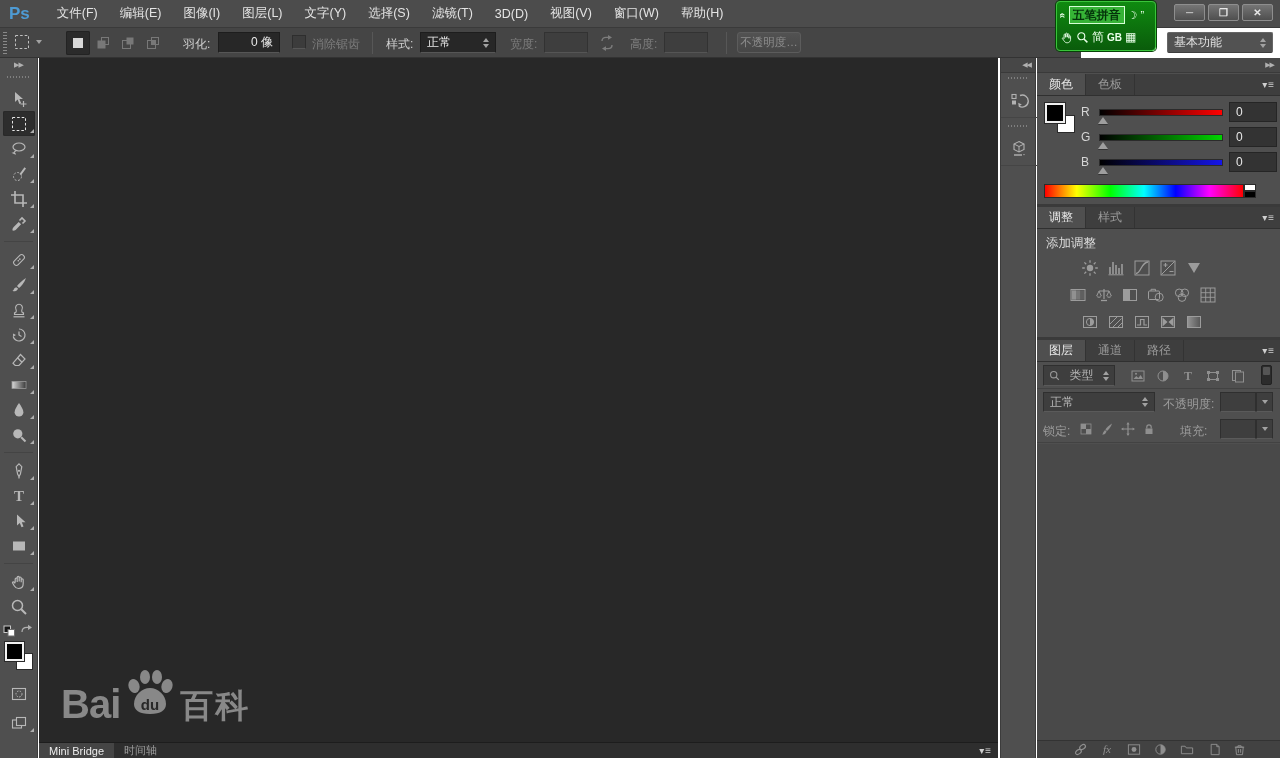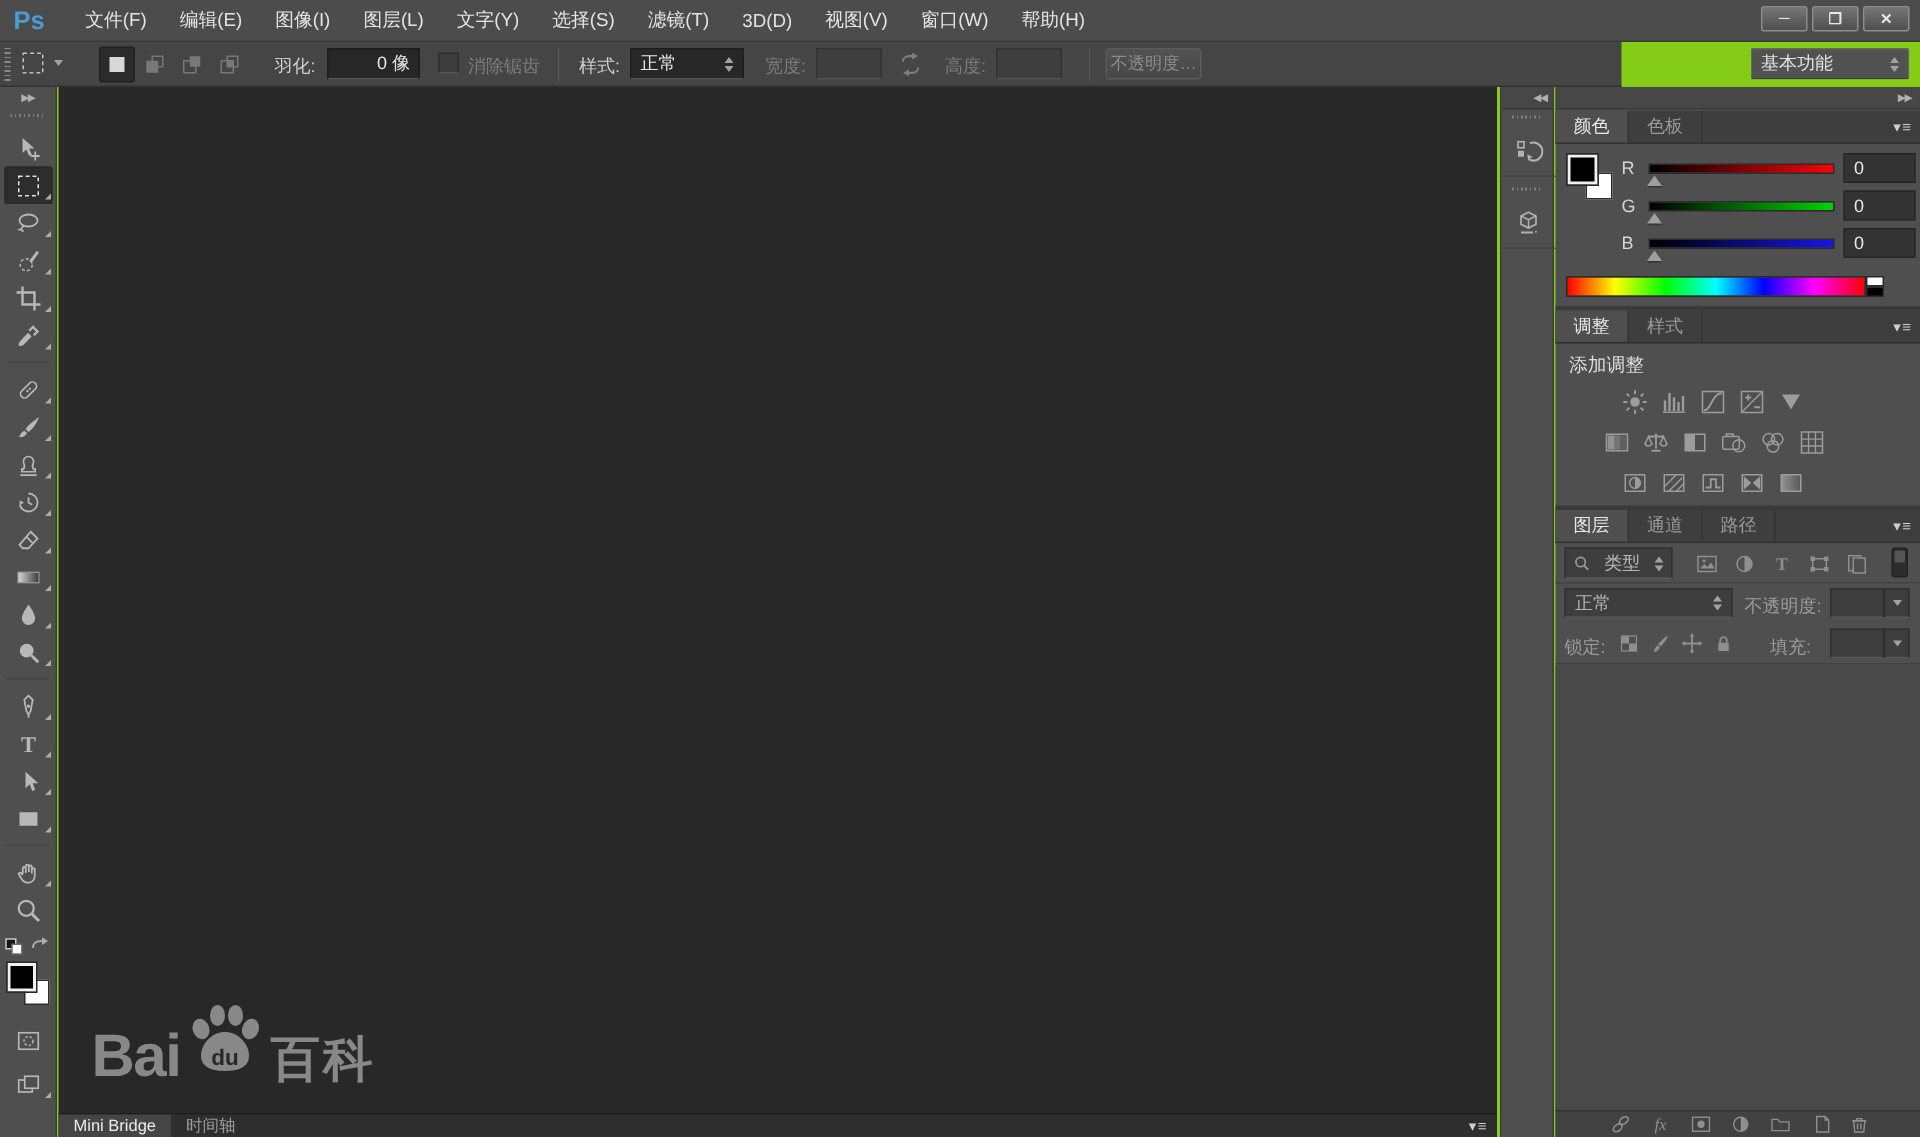--- a/index.html
+++ b/index.html
@@ -1,17 +1,17 @@
 <!DOCTYPE html>
 <html><head>
 <meta charset="utf-8">
 <style>
   html,body{margin:0;padding:0;background:#222;}
   *{box-sizing:border-box;}
-  #app{position:relative;width:1280px;height:758px;background:#84cc16;overflow:hidden;
+  #app{position:relative;width:1280px;height:758px;background:#ffffff;overflow:hidden;
        font-family:"Liberation Sans",sans-serif;font-size:12px;color:#dcdcdc;}
   .abs{position:absolute;}
   
   #menubar{left:0;top:0;width:1280px;height:28px;background:#4c4c4c;border-bottom:1px solid #3a3a3a;
            display:flex;align-items:center;}
   .ps-logo{color:#4e9bd4;font-weight:bold;font-size:17px;padding:0 16px 0 9px;letter-spacing:0;}
   .menu-item{padding:0 11px;font-size:12.5px;color:#e4e4e4;cursor:default;}
   
   #optionsbar{left:0;top:28px;width:1081px;height:30px;background:#454545;border-bottom:1px solid #333;}
   .grip-v{width:6px;height:24px;background-image:repeating-linear-gradient(#8a8a8a 0 1px,transparent 1px 3px);
@@ -108,20 +108,40 @@
   <div class="winbtn abs" style="left:1174px;">
     <span>─</span>
     </div>
   <div class="winbtn abs" style="left:1208px;">
     <span>❐</span>
     </div>
   <div class="winbtn abs" style="left:1242px;">
     <span>✕</span>
     </div>
 
+  <div class="abs" id="ime">
+    <div class="ime-row">
+      <span style="transform:rotate(90deg);font-size:10px;font-weight:bold;">«</span>
+      <span class="ime-name">五笔拼音</span>
+      <span style="font-size:11px;">☽</span>
+      <span style="font-size:11px;">”</span>
+    </div>
+    <div class="ime-row">
+      <svg width="13" height="13" viewBox="0 0 16 16">
+        <path d="M5 9V4.8a1 1 0 0 1 2 0V8M7 7.5V3.6a1 1 0 0 1 2 0v4M9 7.6V4.4a1 1 0 0 1 2 0V9M11 9V6.8a1 1 0 0 1 2 0v3.4c0 2.6-1.6 4.3-4.1 4.3-2 0-3-.9-4-2.5L3 9.4c-.4-.7.5-1.5 1.2-.9L5.4 9.7" fill="none" stroke="#eaffea" stroke-width="1.1"></path>
+        </svg>
+      <svg width="13" height="13" viewBox="0 0 16 16">
+        <circle cx="6.5" cy="6.5" r="4.3" fill="none" stroke="#eaffea" stroke-width="1.4"></circle>
+        <path d="M9.8 9.8 14 14" stroke="#eaffea" stroke-width="1.8"></path>
+        </svg>
+      <span style="font-size:12px;">简</span>
+      <span style="font-size:10px;font-weight:bold;">GB</span>
+      <span style="font-size:12px;">▦</span>
+    </div>
+  </div>
 
   <div class="abs" id="optionsbar">
     <div class="grip-v abs" style="left:2px;top:3px;"></div>
 
     <div class="abs" style="left:12px;top:4px;display:flex;align-items:center;gap:4px;">
       <svg width="20" height="20" viewBox="0 0 20 20">
         <rect x="3.5" y="3.5" width="13" height="13" fill="none" stroke="#c0c0c0" stroke-dasharray="2.6 2"></rect>
         </svg>
       <span class="tri-dn"></span>
     </div>

